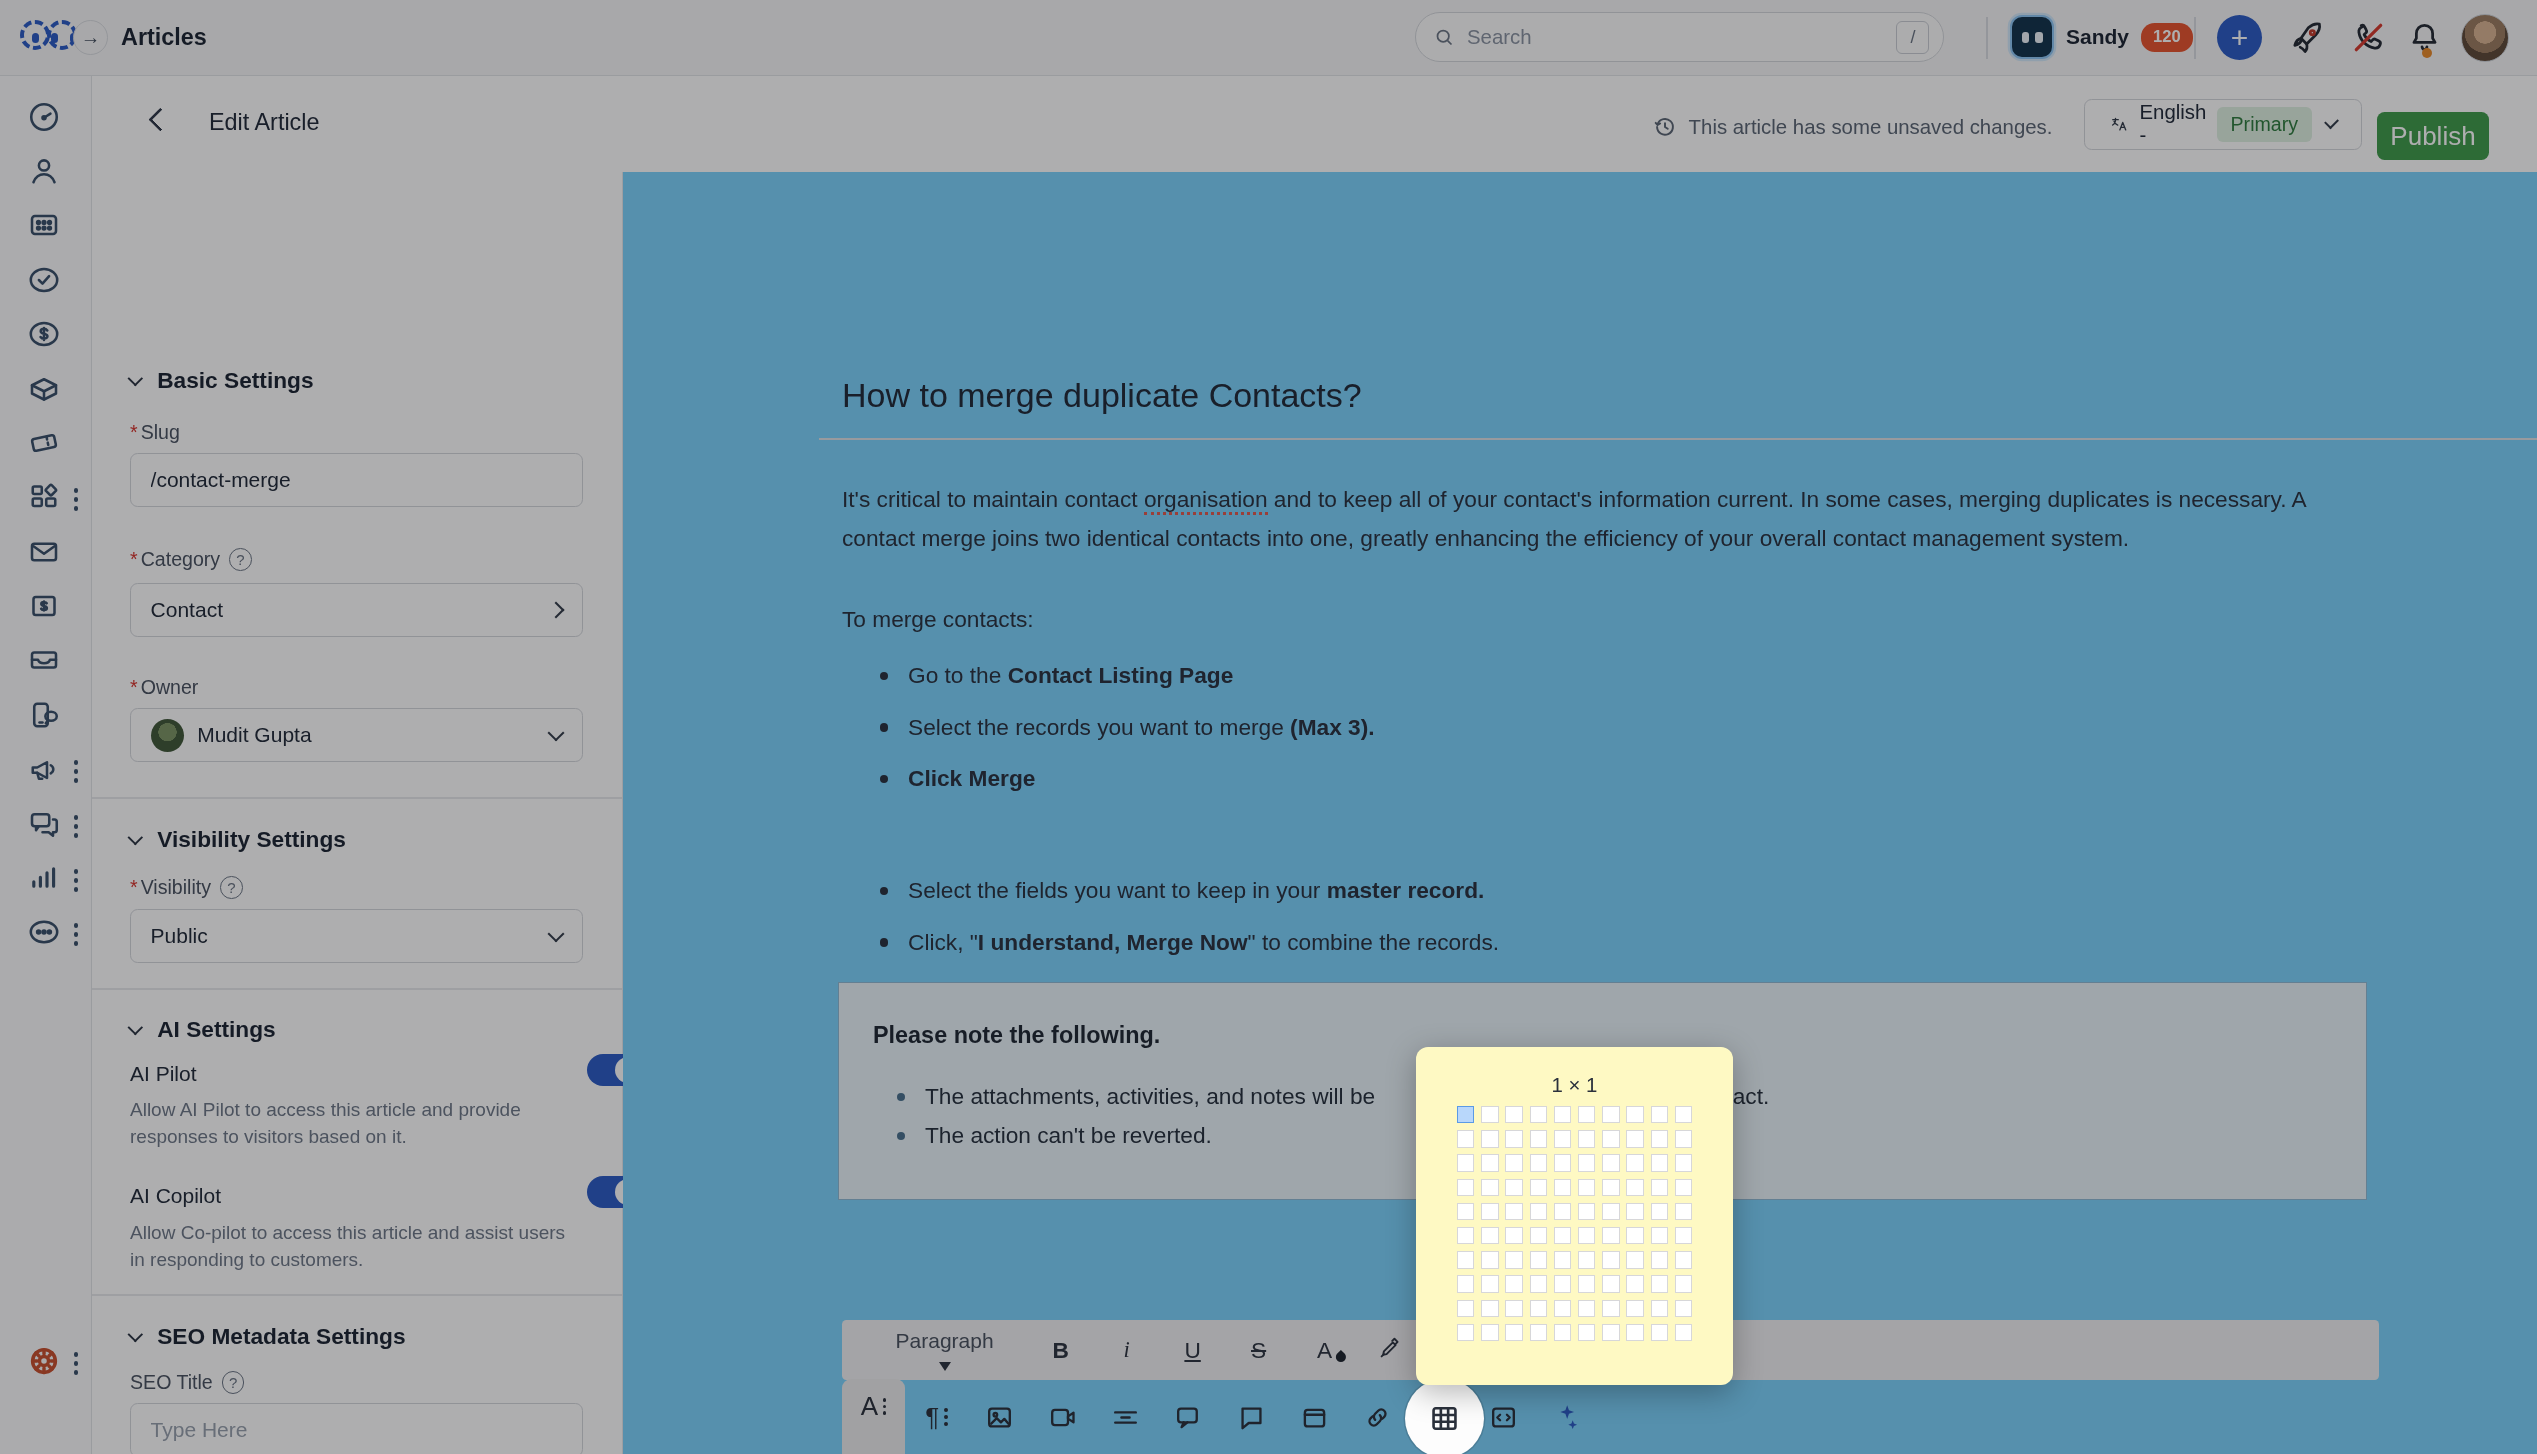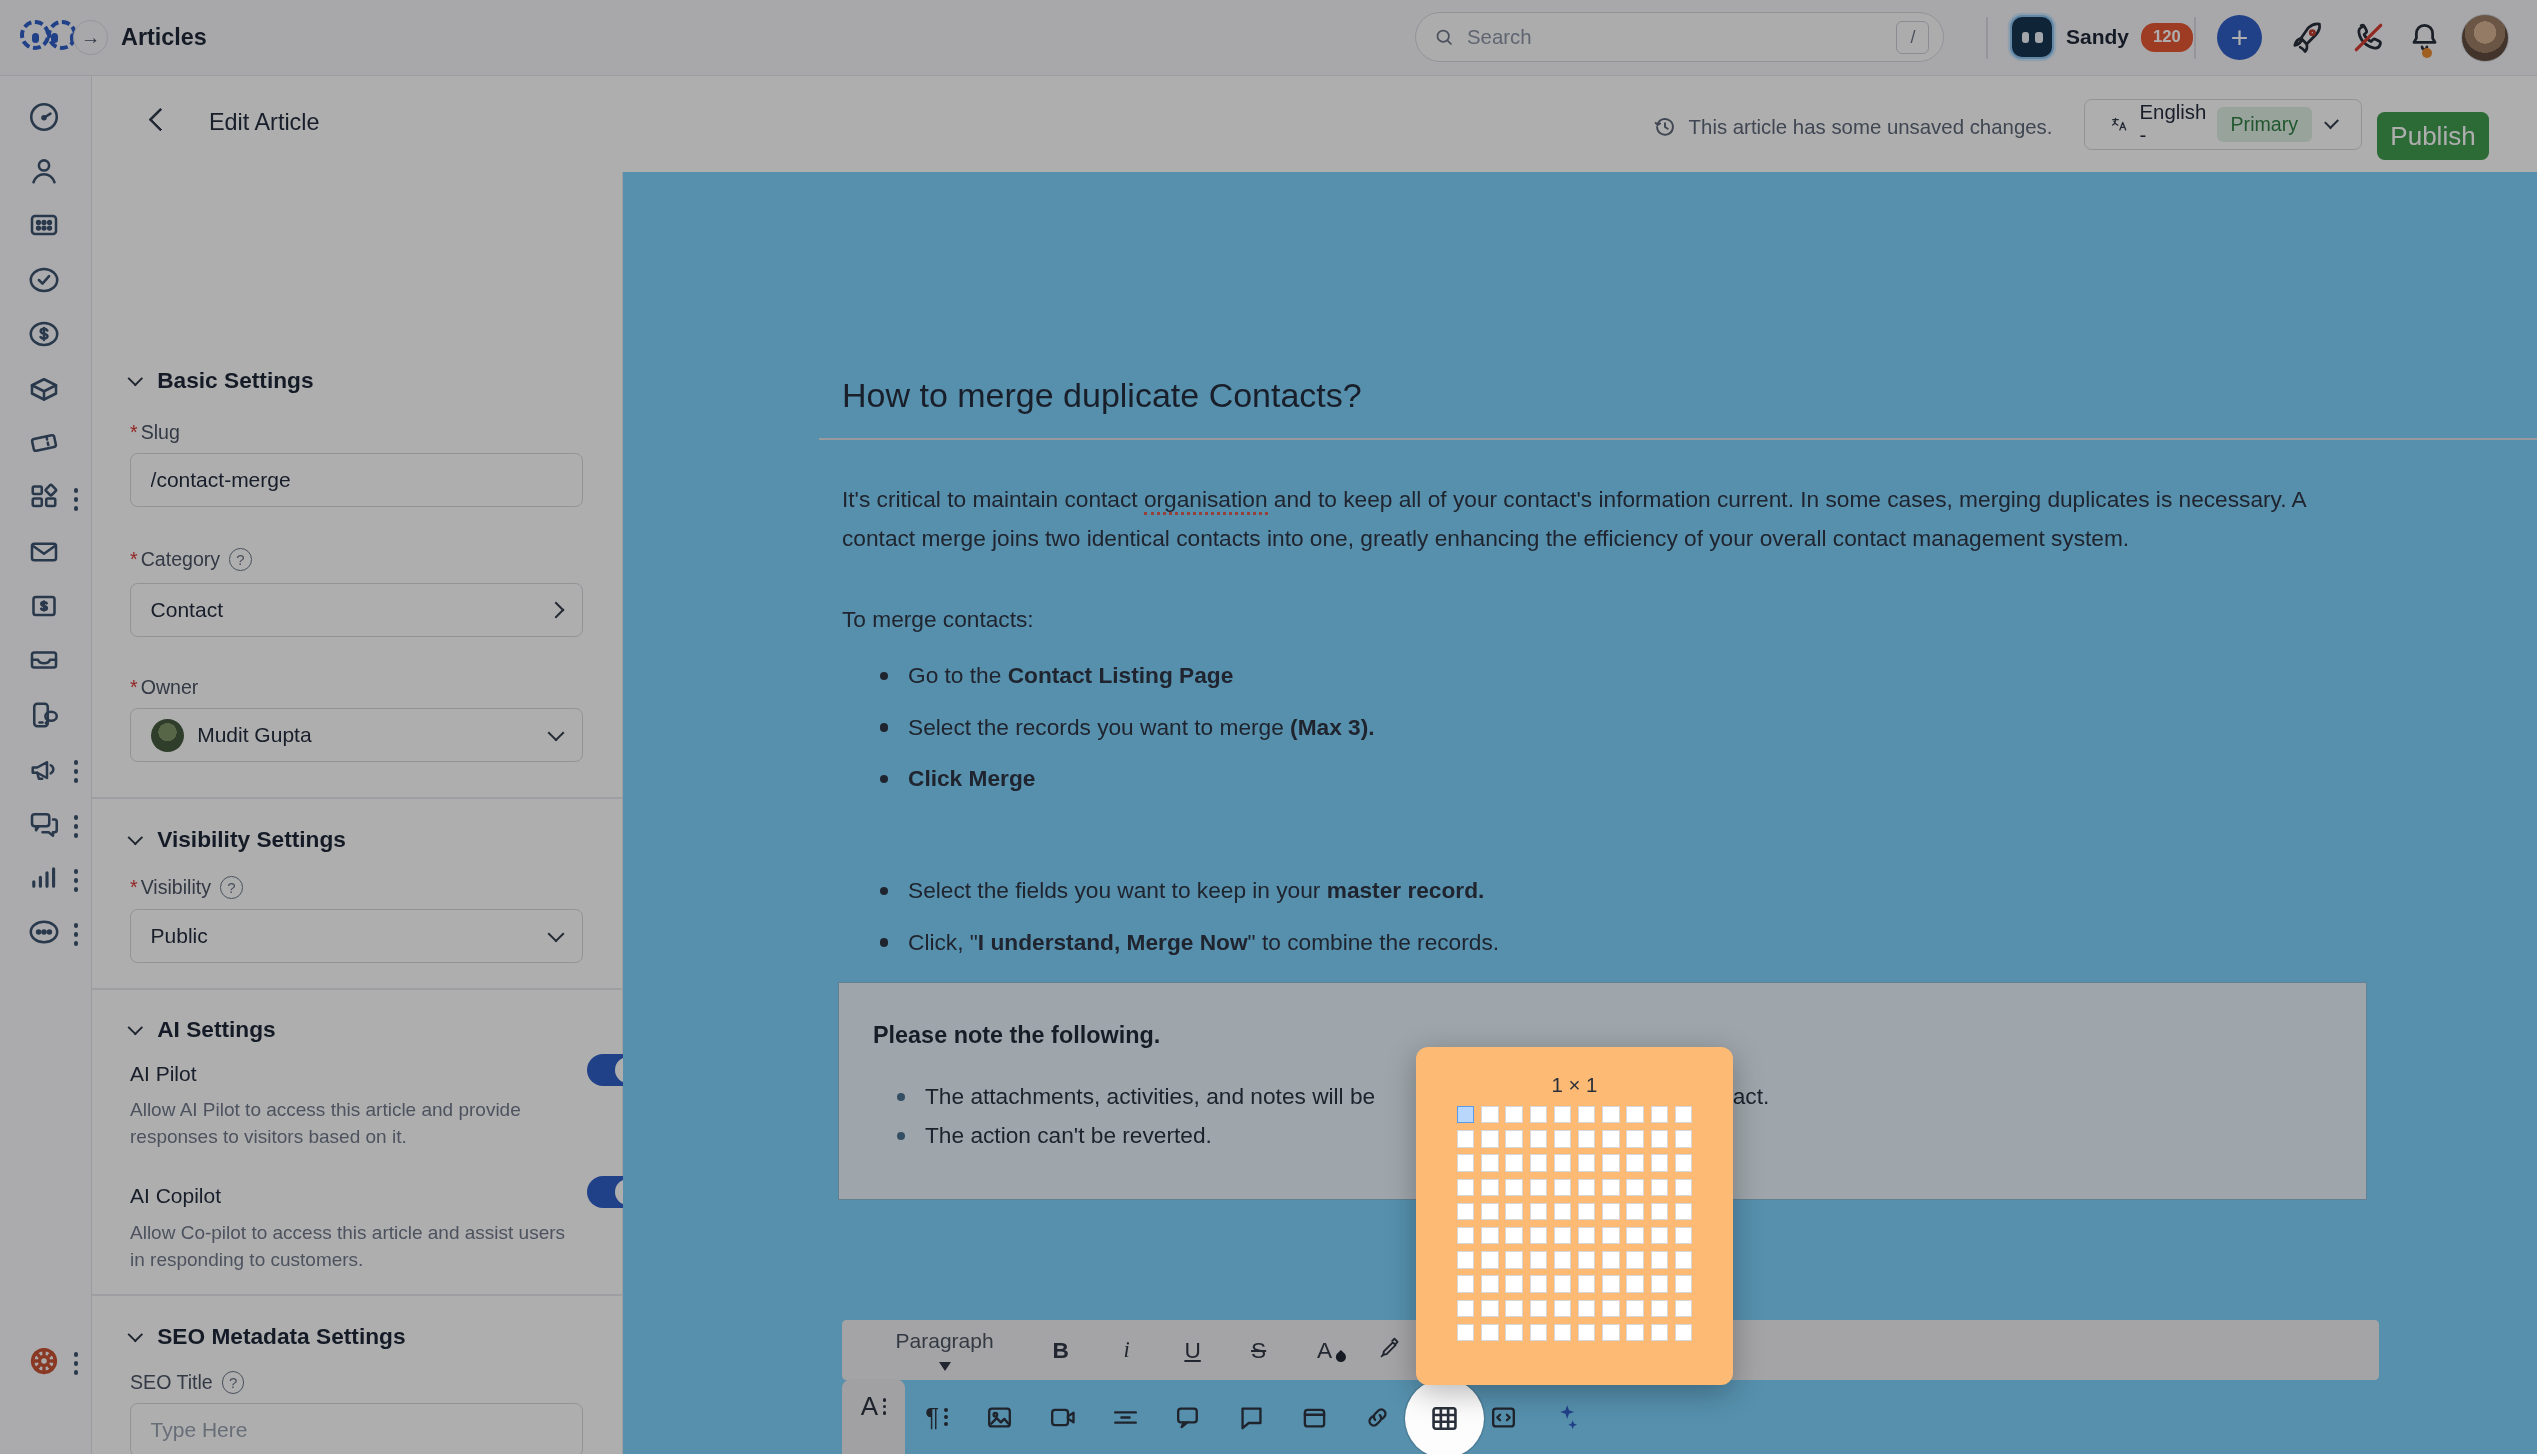--- a/index.html
+++ b/index.html
@@ -117,21 +117,21 @@
   .t2btn.boxed { background:#ececee; border-radius:9px 9px 0 0; height:76px; align-items:flex-start; padding-top:12px; }
   .t2letter { font-size:26px; font-weight:400; display:flex; align-items:center; gap:4.5px; }
   .vdots { display:flex; flex-direction:column; gap:3px; }
   .vdots i { width:3.8px; height:3.8px; border-radius:50%; background:#2b313c; }
   .sparkle { color:#2C5CC5; }
 
   
   .dim { position:absolute; inset:0; background:rgba(8,10,12,0.33); z-index:50; }
   .spotlight { position:absolute; left:1405px; top:1379px; width:79px; height:79px; border-radius:50%; background:#fdfdfd; z-index:55; box-shadow:0 0 0 1.5px rgba(0,0,0,0.12); display:flex; align-items:center; justify-content:center; color:#2b313c; }
   .spotlight svg { width:35px; height:35px; }
-  .popup { position:absolute; left:1416px; top:1047px; width:317px; height:338px; background:#fdba74; border-radius:12px; z-index:60; box-shadow:0 7.6px 30px rgba(0,0,0,0.28); }
+  .popup { position:absolute; left:1416px; top:1047px; width:317px; height:338px; background:#fef9c3; border-radius:12px; z-index:60; box-shadow:0 7.6px 30px rgba(0,0,0,0.28); }
   .pp-label { position:absolute; left:0; top:27px; width:100%; text-align:center; font-size:20.4px; color:#2b313c; }
   .grid { position:absolute; left:41px; top:59px; width:236px; display:flex; flex-wrap:wrap; gap:6.8px; }
   .cell { width:17.4px; height:17.4px; border:1.5px solid #d7d7d9; background:#fff; }
   .cell.sel { background:#b8d7fb; border-color:#5a9ae6; }
 </style>
 </head>
 <body>
 
 <div class="topnav">
   <div class="logo">

